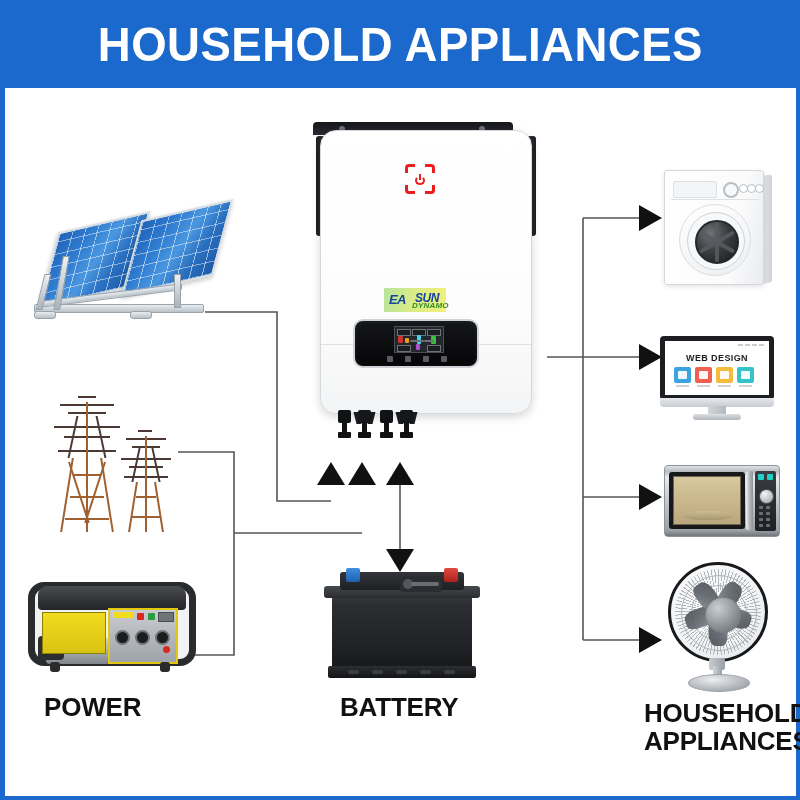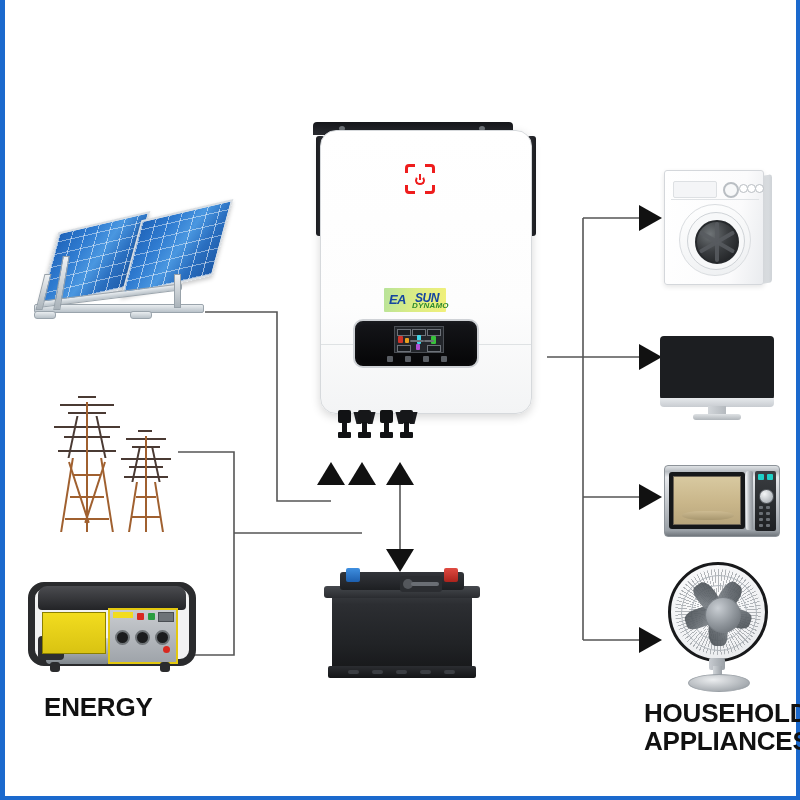--- a/index.html
+++ b/index.html
@@ -338,20 +338,23 @@
 </style>
 </head>
 <body>
 
 <div id="page">
 
   <div class="frame-edge frame-left"></div>
   <div class="frame-edge frame-right"></div>
   <div class="frame-edge frame-bottom"></div>
 
+  <div id="header">
+    <div id="header-title">HOUSEHOLD APPLIANCES</div>
+  </div>
 
   <svg id="wires" viewBox="0 0 800 800">
     <defs>
       <marker id="arrUp" markerWidth="14" markerHeight="14" refX="7" refY="11" orient="auto">
         <path d="M7,0 L13.5,12 L0.5,12 Z" fill="#111111"></path>
       </marker>
       <marker id="arrRight" markerWidth="14" markerHeight="14" refX="11" refY="7" orient="auto">
         <path d="M0,0.5 L12,7 L0,13.5 Z" fill="#111111"></path>
       </marker>
       <marker id="arrDown" markerWidth="14" markerHeight="14" refX="7" refY="11" orient="auto">
@@ -458,21 +461,21 @@
       <div class="dyn-sw" style="left:38px;top:3px;background:#2a9d3f;"></div>
       <div style="position:absolute;left:48px;top:2px;width:14px;height:8px;background:#6e7378;border:1px solid #4a4e53;"></div>
       <div class="dyn-sock" style="left:5px;top:20px;"></div>
       <div class="dyn-sock" style="left:25px;top:20px;"></div>
       <div class="dyn-sock" style="left:45px;top:20px;"></div>
       <div class="dyn-sw" style="left:53px;top:36px;background:#d9281f;border-radius:50%;"></div>
     </div>
     <div class="dyn-foot" style="left:22px;top:84px;width:10px;height:10px;"></div>
     <div class="dyn-foot" style="left:132px;top:84px;width:10px;height:10px;"></div>
   </div>
-  <div class="cap" id="lbl-dynamo">ENERGY</div>
+  <div class="cap" id="lbl-dynamo">POWER</div>
 
   <div id="inverter">
     <div id="inv-fin-l"></div>
     <div id="inv-fin-r"></div>
     <div id="inv-top">
       <div class="inv-screw" style="left:26px;"></div>
       <div class="inv-screw" style="left:166px;"></div>
     </div>
     <div id="inv-body"></div>
     <div id="inv-seam"></div>
@@ -557,20 +560,21 @@
     </div>
     <div id="bat-term-neg"></div>
     <div id="bat-term-pos"></div>
     <div id="bat-base"></div>
     <div class="bat-vent" style="left:26px;"></div>
     <div class="bat-vent" style="left:50px;"></div>
     <div class="bat-vent" style="left:74px;"></div>
     <div class="bat-vent" style="left:98px;"></div>
     <div class="bat-vent" style="left:122px;"></div>
   </div>
+  <div class="cap" id="lbl-battery">BATTERY</div>
 
   <div id="washer">
     <div id="wm-side"></div>
     <div id="wm-body">
       <div id="wm-panel">
         <div id="wm-drawer"></div>
         <div id="wm-dial"></div>
         <div class="wm-knob" style="left:68px;"></div>
         <div class="wm-knob" style="left:76px;"></div>
         <div class="wm-knob" style="left:84px;"></div>
@@ -585,20 +589,47 @@
             <span class="wm-vane" style="transform:translate(-50%,0) rotate(240deg);"></span>
             <span class="wm-vane" style="transform:translate(-50%,0) rotate(300deg);"></span>
           </div>
         </div>
       </div>
     </div>
   </div>
 
   <div id="monitor">
     <div id="mon-bezel"></div>
+    <div id="mon-screen">
+      <div class="mon-dots">
+          <i></i>
+          <i></i>
+          <i></i>
+          <i></i>
+        </div>
+      <div id="mon-title">WEB DESIGN</div>
+      <div id="mon-icons">
+        <div class="mon-ic" style="background:#3ba3dd;">
+            <span class="g"></span>
+          </div>
+        <div class="mon-ic" style="background:#ef5f52;">
+            <span class="g"></span>
+          </div>
+        <div class="mon-ic" style="background:#f5bb3d;">
+            <span class="g"></span>
+          </div>
+        <div class="mon-ic" style="background:#35c3c9;">
+            <span class="g"></span>
+          </div>
+      </div>
+      <div class="mon-cap" style="left:11px;"></div>
+      <div class="mon-cap" style="left:32px;"></div>
+      <div class="mon-cap" style="left:53px;"></div>
+      <div class="mon-cap" style="left:74px;"></div>
+    </div>
     <div id="mon-chin"></div>
     <div id="mon-neck"></div>
     <div id="mon-base"></div>
   </div>
 
   <div id="microwave">
     <div id="mw-body"></div>
     <div id="mw-doorframe">
       <div id="mw-window">
         <div id="mw-plate"></div>

